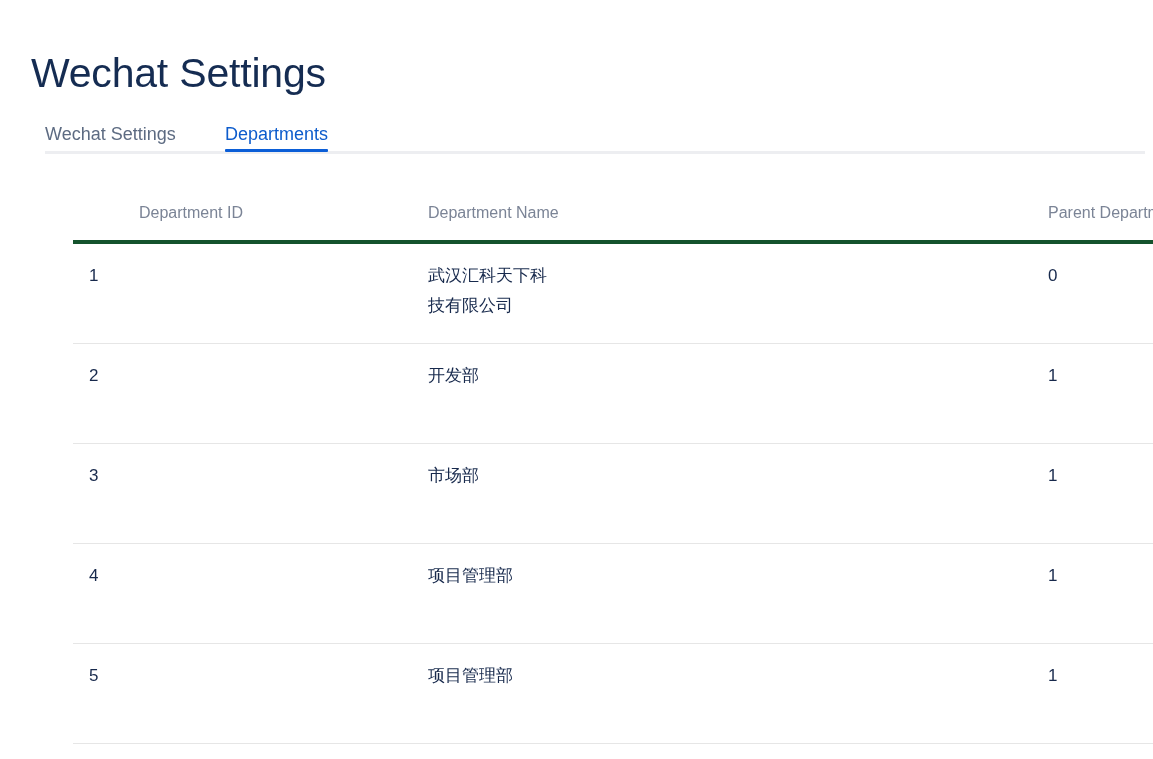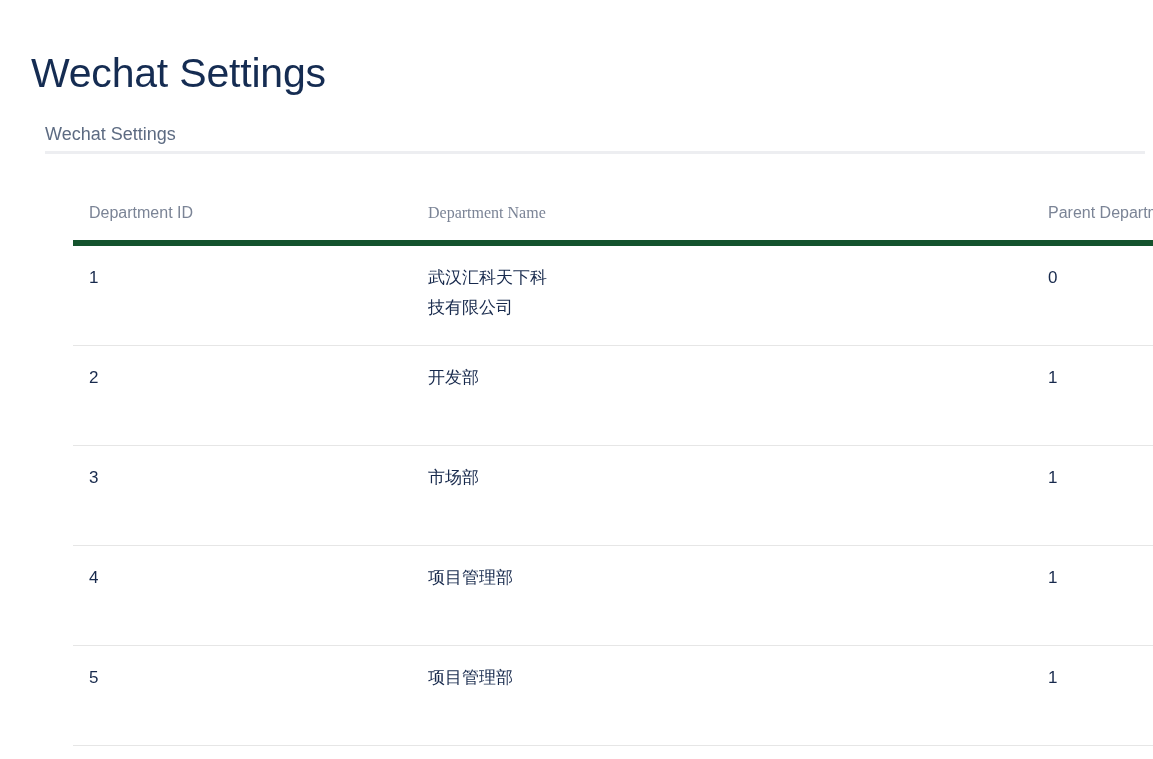--- a/index.html
+++ b/index.html
@@ -86,40 +86,40 @@
     left: 73px;
     top: 204px;
     width: 977px;
   }
   table.dept-table {
     width: 977px;
     border-collapse: collapse;
     table-layout: fixed;
   }
   table.dept-table th {
-    text-align: left;
+    text-align: right;
     font-size: 16px;
     font-weight: 400;
     color: #7b8496;
     padding: 0 0 18px 0;
     vertical-align: bottom;
-    border-bottom: 6px solid #14532d;
+    border-bottom: 4px solid #14532d;
     white-space: nowrap;
   }
   table.dept-table td {
     text-align: left;
     font-size: 17px;
     color: #17294c;
     padding: 17px 0 20px 0;
     vertical-align: top;
     border-bottom: 1px solid #e6e6e6;
     line-height: 30px;
   }
   .col-id    { width: 170px; padding-left: 16px !important; }
-  .col-name  { width: 310px; padding-left: 185px !important; font-family: Liberation Serif, serif; }
+  .col-name  { width: 310px; padding-left: 185px !important; }
   .col-parent{ width: 230px; padding-left: 495px !important; }
   .col-action{ width: 267px; padding-left: 726px !important; }
 
   th.col-id    { padding-left: 16px !important; }
   th.col-name  { padding-left: 185px !important; }
   th.col-parent{ padding-left: 495px !important; }
   th.col-action{ padding-left: 726px !important; }
 
   a.row-link {
     display: block;
@@ -136,20 +136,21 @@
 </head>
 <body>
 
 <div class="page">
 
   <h1 class="page-title">Wechat Settings</h1>
 
   <div class="tabbar">
     <div class="tabbar-rule"></div>
     <button class="tab tab-0">Wechat Settings</button>
+    <button class="tab tab-1 active">Departments</button>
   </div>
 
   <div class="table-wrap">
     <table class="dept-table">
       <thead>
         <tr>
           <th class="col-id">Department ID</th>
           <th class="col-name">Department Name</th>
           <th class="col-parent">Parent Department Id</th>
           <th class="col-action">

